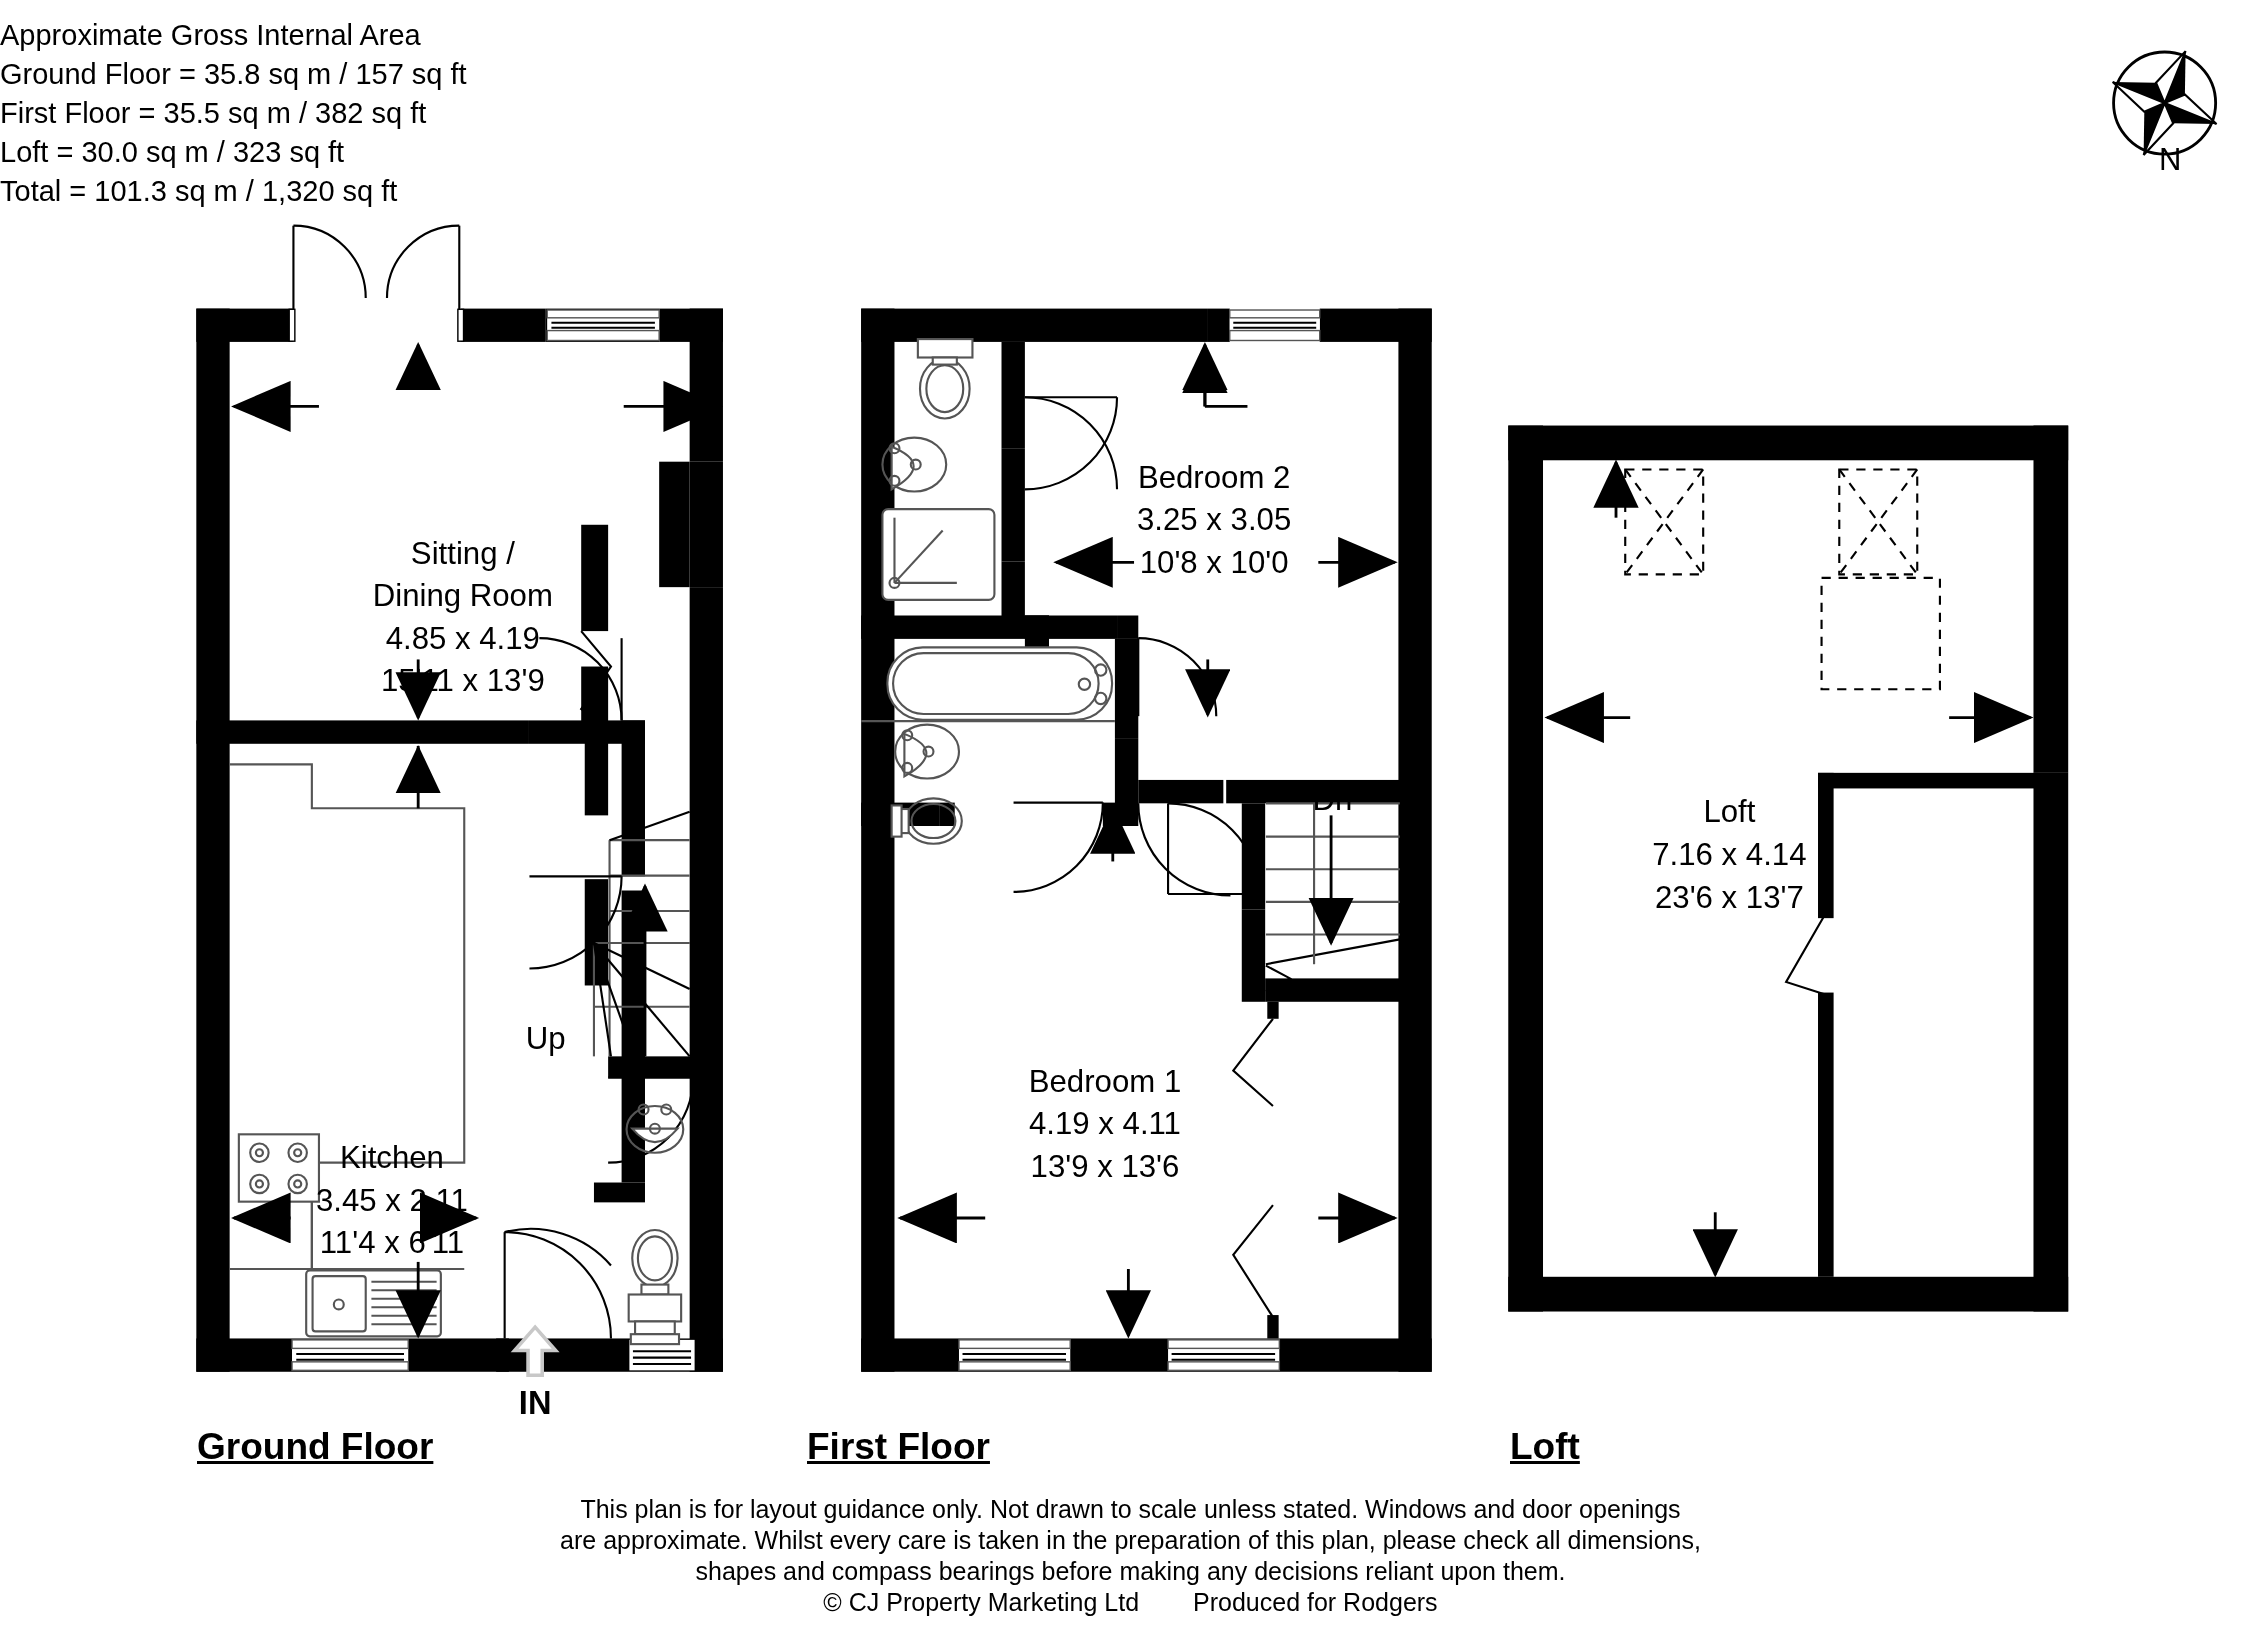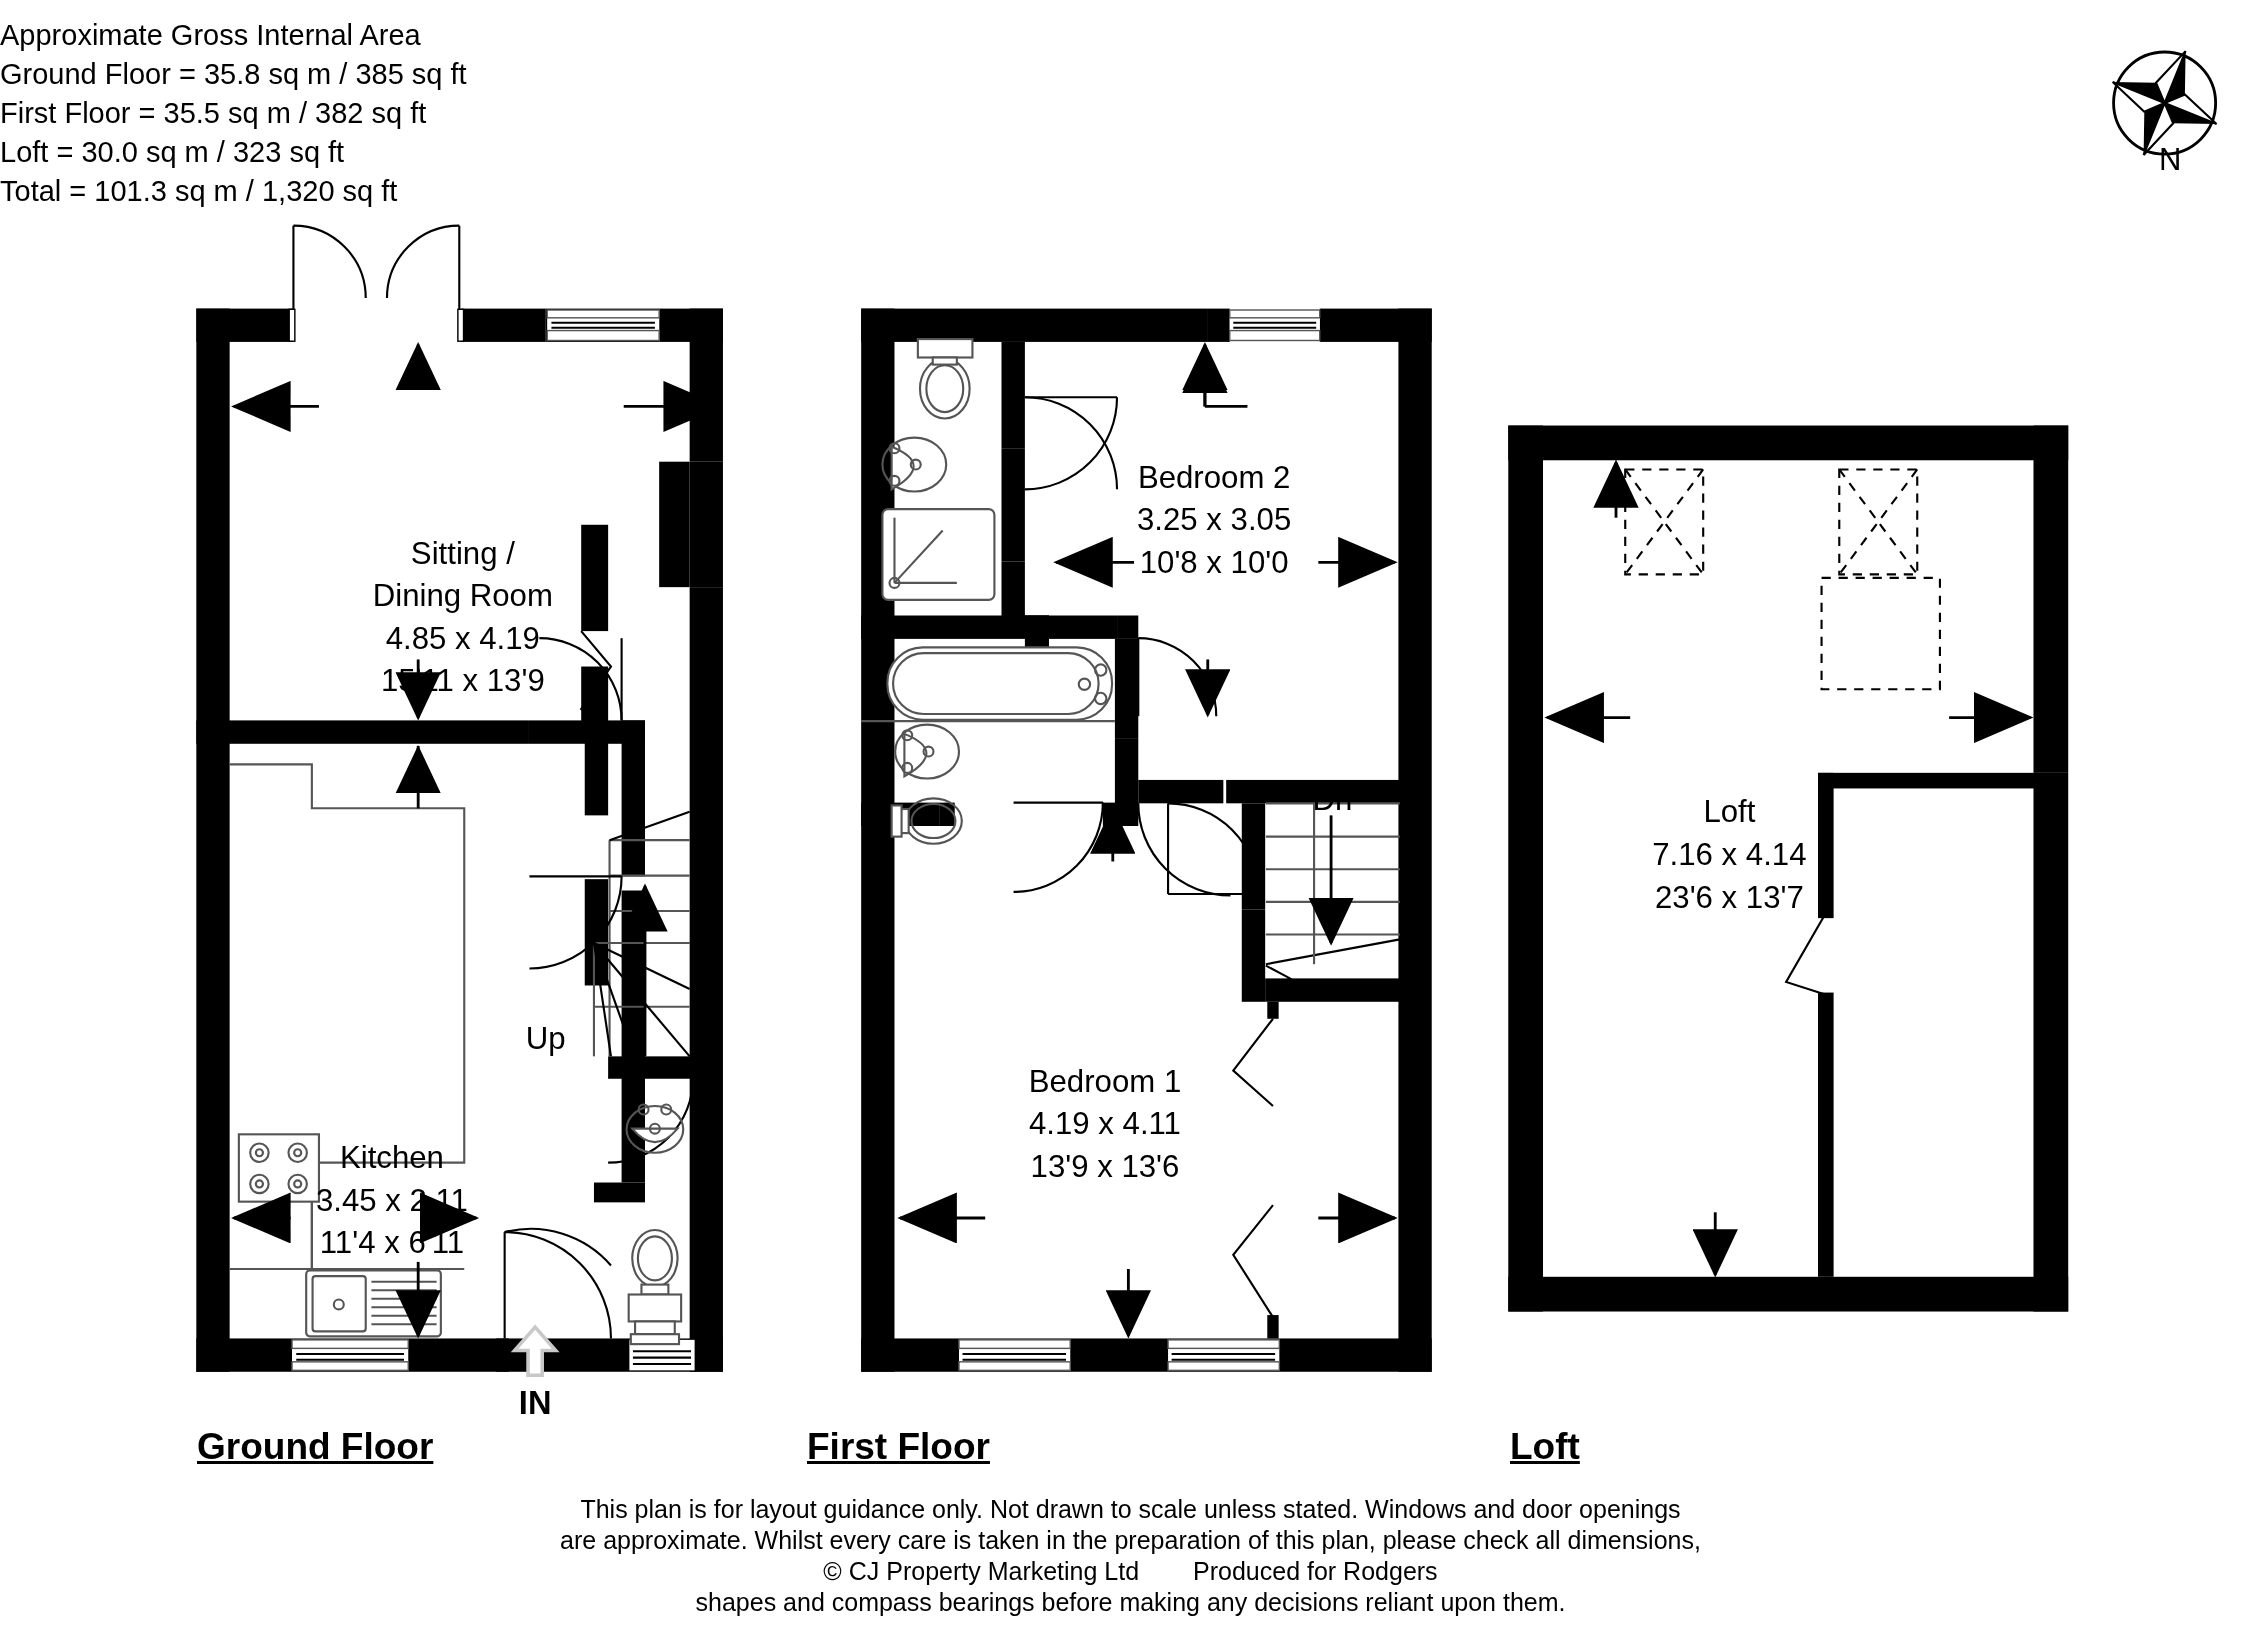--- a/index.html
+++ b/index.html
@@ -12,41 +12,41 @@
   .foot{position:absolute;width:100%;left:0;text-align:center;}
   .foot div{font-size:25px;line-height:31px;}
   .compassN{position:absolute;font-size:31px;}
   text{font-family:"Liberation Sans","DejaVu Sans",sans-serif;}
 </style>
 </head>
 <body>
 
 <div class="hdr" style="top:15.6px;">
   <div>Approximate Gross Internal Area</div>
-  <div>Ground Floor = 35.8 sq m / 385 sq ft</div>
+  <div>Ground Floor = 35.8 sq m / 157 sq ft</div>
   <div>First Floor = 35.5 sq m / 382 sq ft</div>
   <div>Loft = 30.0 sq m / 323 sq ft</div>
   <div>Total = 101.3 sq m / 1,320 sq ft</div>
 </div>
 
 <div class="compassN" style="left:2159px;top:142px;">N</div>
 
 <div class="floorlabel" style="left:197px;top:1426px;">Ground Floor</div>
 <div class="floorlabel" style="left:807px;top:1426px;text-align:center;">First Floor</div>
 <div class="floorlabel" style="left:1510px;top:1426px;">Loft</div>
 
 <div class="foot" style="top:1494px;">
   <div>This plan is for layout guidance only. Not drawn to scale unless stated. Windows and door openings</div>
   <div>are approximate. Whilst every care is taken in the preparation of this plan, please check all dimensions,</div>
+  <div>shapes and compass bearings before making any decisions reliant upon them.</div>
   <div>
     <span>© CJ Property Marketing Ltd</span>
     <span style="display:inline-block;width:40px;"></span>
     <span>Produced for Rodgers</span>
   </div>
-  <div>shapes and compass bearings before making any decisions reliant upon them.</div>
 </div>
 
 <svg id="plan" viewBox="0 0 3190 2306">
   <defs>
     <marker id="arrH" markerWidth="22" markerHeight="18" refX="20" refY="9" orient="auto">
       <path d="M0,0 L21,9 L0,18 z" fill="#000"></path>
     </marker>
     <marker id="arrS" markerWidth="18" markerHeight="16" refX="16" refY="8" orient="auto">
       <path d="M0,0 L17,8 L0,16 z" fill="#000"></path>
     </marker>

